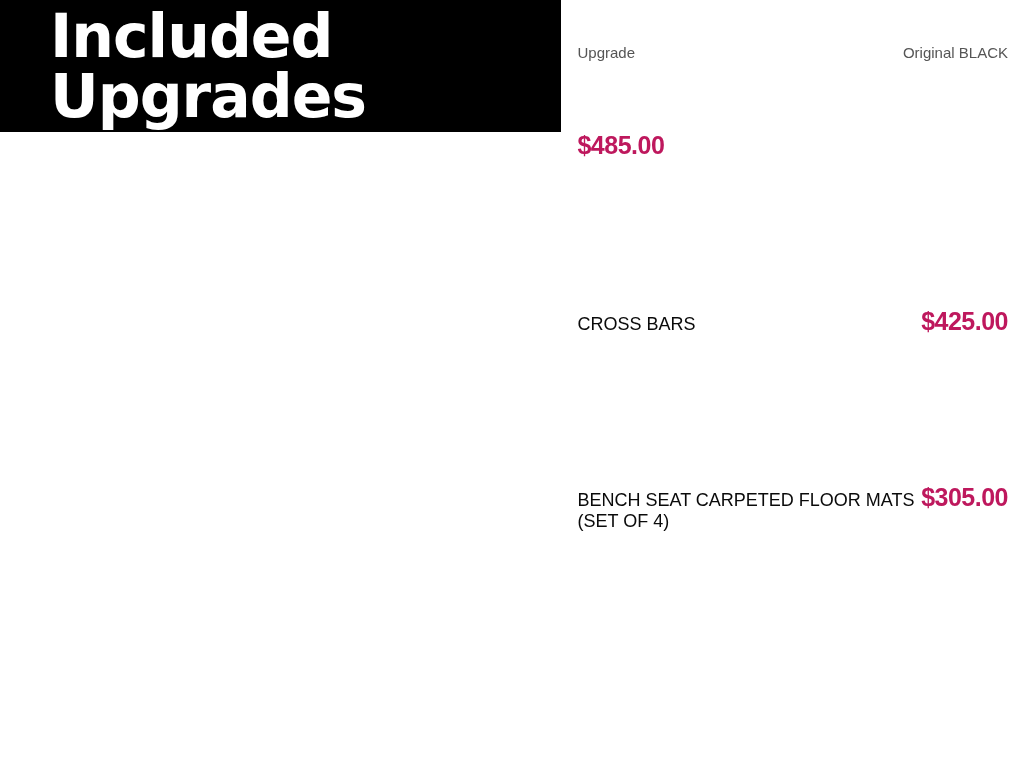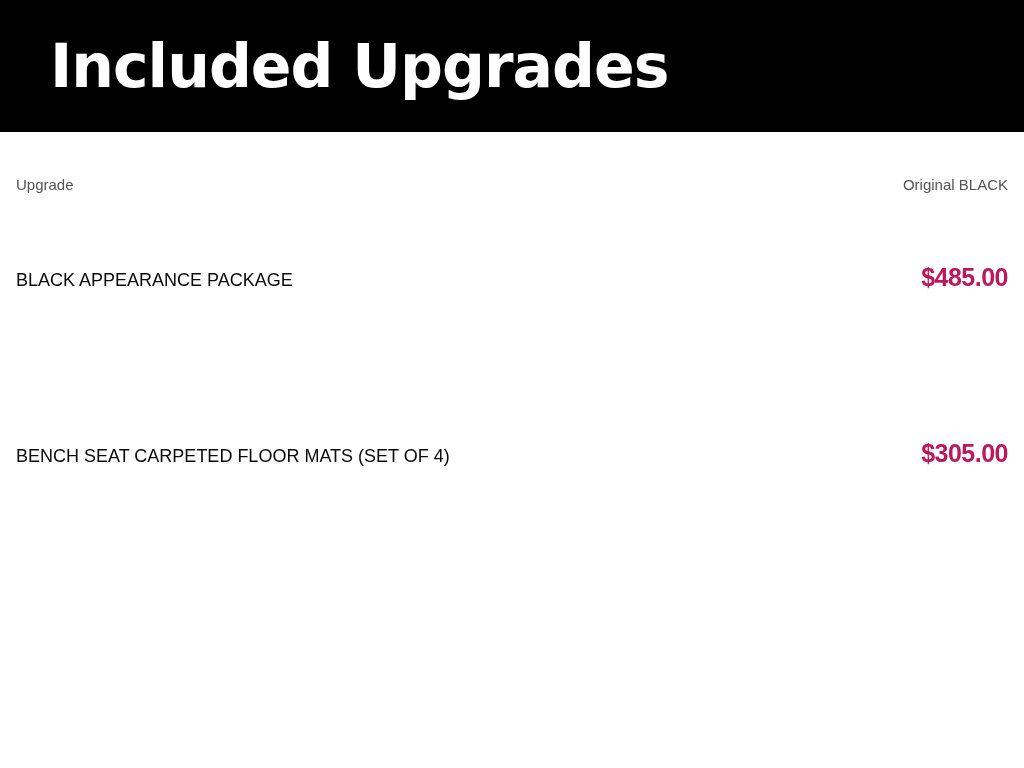--- a/index.html
+++ b/index.html
@@ -12,21 +12,21 @@
     background: #ffffff;
     font-family: "Liberation Sans", sans-serif;
     overflow: hidden;
   }
   .page {
     width: 1024px;
     height: 768px;
     position: relative;
     background: #ffffff;
     display: flex;
-    flex-direction: column;
+    flex-direction: row;
     justify-content: space-between;
   }
   .header-bar {
     background: #000000;
     height: 132px;
     display: flex;
     align-items: center;
     padding-left: 50px;
     box-sizing: border-box;
   }
@@ -93,24 +93,27 @@
   <div class="content">
 
     <div class="col-head">
       <div class="label">Upgrade</div>
       <div class="label">Original BLACK</div>
     </div>
 
     <div class="rows">
 
       <div class="row">
-        <div class="name">BLACK APPEARANCE PACKAGE</div>
         <div class="price">$485.00</div>
       </div>
 
+      <div class="row">
+        <div class="name">CROSS BARS</div>
+        <div class="price">$425.00</div>
+      </div>
 
       <div class="row">
         <div class="name">BENCH SEAT CARPETED FLOOR MATS (SET OF 4)</div>
         <div class="price">$305.00</div>
       </div>
 
     </div>
 
   </div>
 </div>

